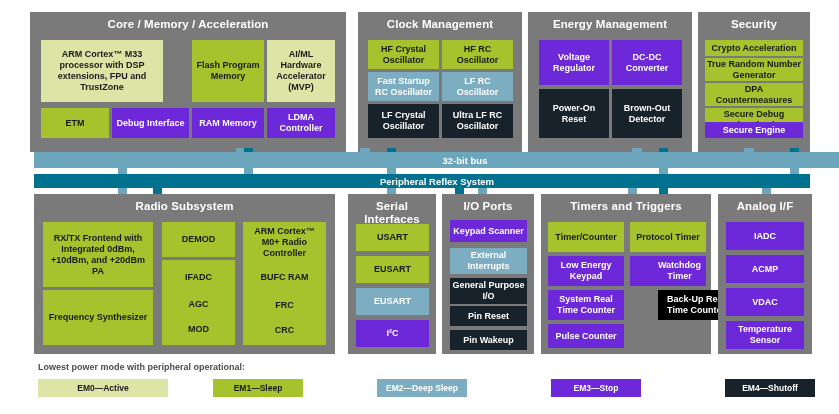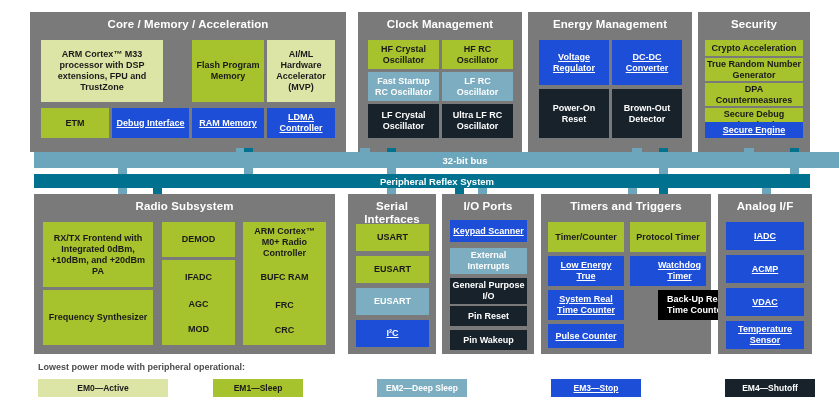--- a/index.html
+++ b/index.html
@@ -37,21 +37,21 @@
     justify-content:center;
     text-align:center;
     font-weight:bold;
     font-size:9px;
     line-height:11px;
     padding:1px 2px;
   }
   .em0{background:#dde5a6;color:#1a1a1a;}
   .em1{background:#a6c22c;color:#1a1a1a;}
   .em2{background:#7cadc0;color:#ffffff;}
-  .em3{background:#1d4ed8;color:#ffffff;text-decoration:underline;}
+  .em3{background:#6d28d9;color:#ffffff;}
   .em4{background:#17222b;color:#ffffff;}
   .em4b{background:#000000;color:#ffffff;}
 
   
   .bus{
     position:absolute;
     display:flex;
     align-items:center;
     justify-content:center;
     color:#ffffff;
@@ -191,21 +191,21 @@
   <div class="blk em2" style="left:450px;top:248px;width:77px;height:26px;">External Interrupts</div>
   <div class="blk em4" style="left:450px;top:278px;width:77px;height:26px;">General Purpose I/O</div>
   <div class="blk em4" style="left:450px;top:306px;width:77px;height:20px;">Pin Reset</div>
   <div class="blk em4" style="left:450px;top:330px;width:77px;height:20px;">Pin Wakeup</div>
 
   <div class="panel" id="p-timers" style="left:541px;top:194px;width:170px;height:160px;">
     <div class="panel-title">Timers and Triggers</div>
   </div>
   <div class="blk em1" style="left:548px;top:222px;width:76px;height:30px;">Timer/Counter</div>
   <div class="blk em1" style="left:630px;top:222px;width:76px;height:30px;">Protocol Timer</div>
-  <div class="blk em3" style="left:548px;top:256px;width:76px;height:30px;">Low Energy True</div>
+  <div class="blk em3" style="left:548px;top:256px;width:76px;height:30px;">Low Energy Keypad</div>
   <div class="blk em3" style="left:630px;top:256px;width:76px;height:30px;padding-left:25px;">Watchdog Timer</div>
   <div class="blk em3" style="left:548px;top:290px;width:76px;height:30px;">System Real Time Counter</div>
   <div class="blk em4b" style="left:630px;top:290px;width:76px;height:30px;margin-left:28px;">Back-Up Real Time Counter</div>
   <div class="blk em3" style="left:548px;top:324px;width:76px;height:24px;">Pulse Counter</div>
 
   <div class="panel" id="p-analog" style="left:718px;top:194px;width:94px;height:160px;">
     <div class="panel-title">Analog I/F</div>
   </div>
   <div class="blk em3" style="left:726px;top:222px;width:78px;height:28px;">IADC</div>
   <div class="blk em3" style="left:726px;top:255px;width:78px;height:28px;">ACMP</div>

